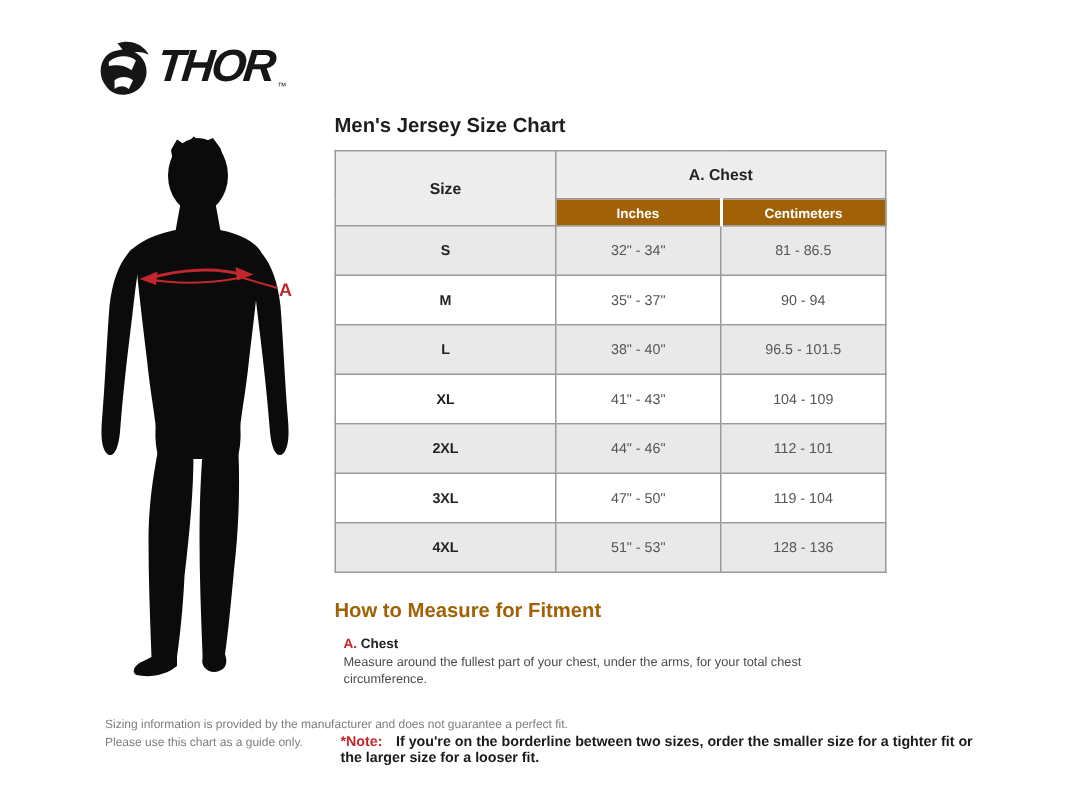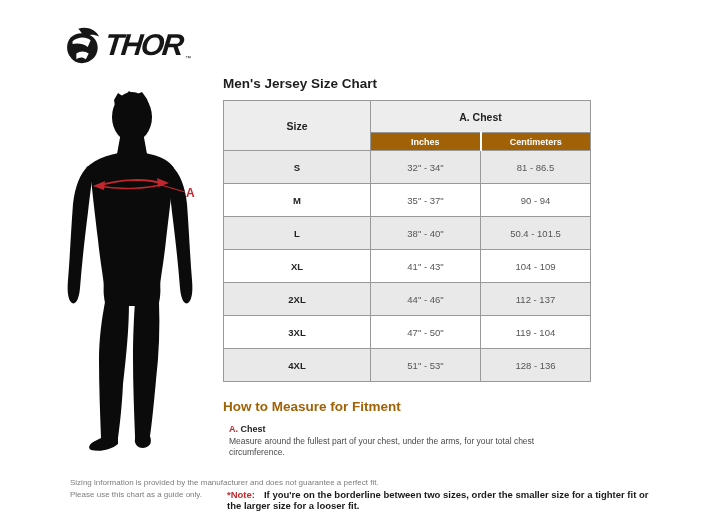--- a/index.html
+++ b/index.html
@@ -105,31 +105,31 @@
     <td class="c-val">81 - 86.5</td>
   </tr>
           <tr>
     <td class="c-size">M</td>
     <td class="c-val">35" - 37"</td>
     <td class="c-val">90 - 94</td>
   </tr>
           <tr class="alt">
     <td class="c-size">L</td>
     <td class="c-val">38" - 40"</td>
-    <td class="c-val">50.4 - 101.5</td>
+    <td class="c-val">96.5 - 101.5</td>
   </tr>
           <tr>
     <td class="c-size">XL</td>
     <td class="c-val">41" - 43"</td>
     <td class="c-val">104 - 109</td>
   </tr>
           <tr class="alt">
     <td class="c-size">2XL</td>
     <td class="c-val">44" - 46"</td>
-    <td class="c-val">112 - 137</td>
+    <td class="c-val">112 - 101</td>
   </tr>
           <tr>
     <td class="c-size">3XL</td>
     <td class="c-val">47" - 50"</td>
     <td class="c-val">119 - 104</td>
   </tr>
           <tr class="alt">
     <td class="c-size">4XL</td>
     <td class="c-val">51" - 53"</td>
     <td class="c-val">128 - 136</td>

